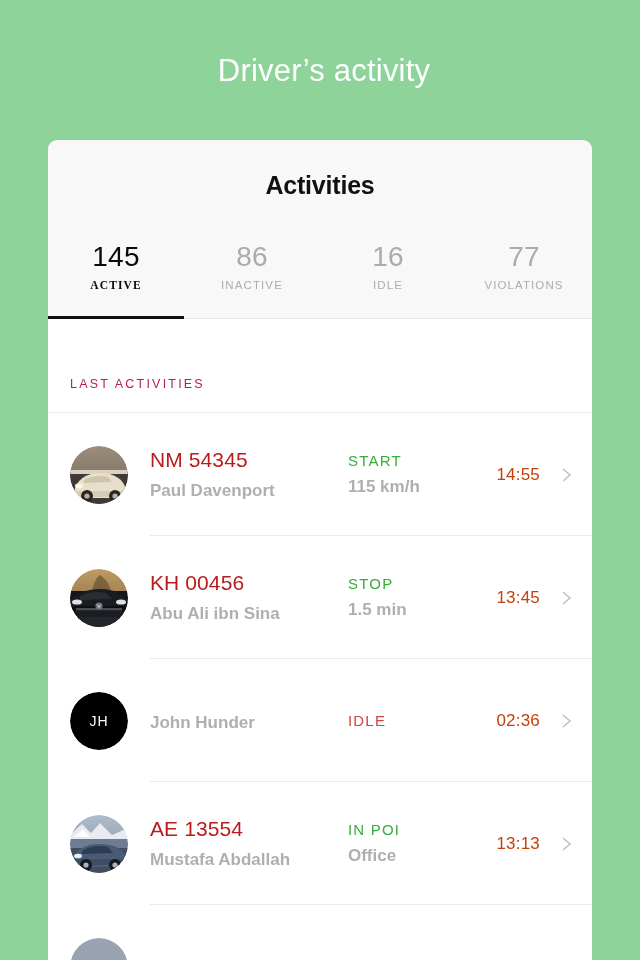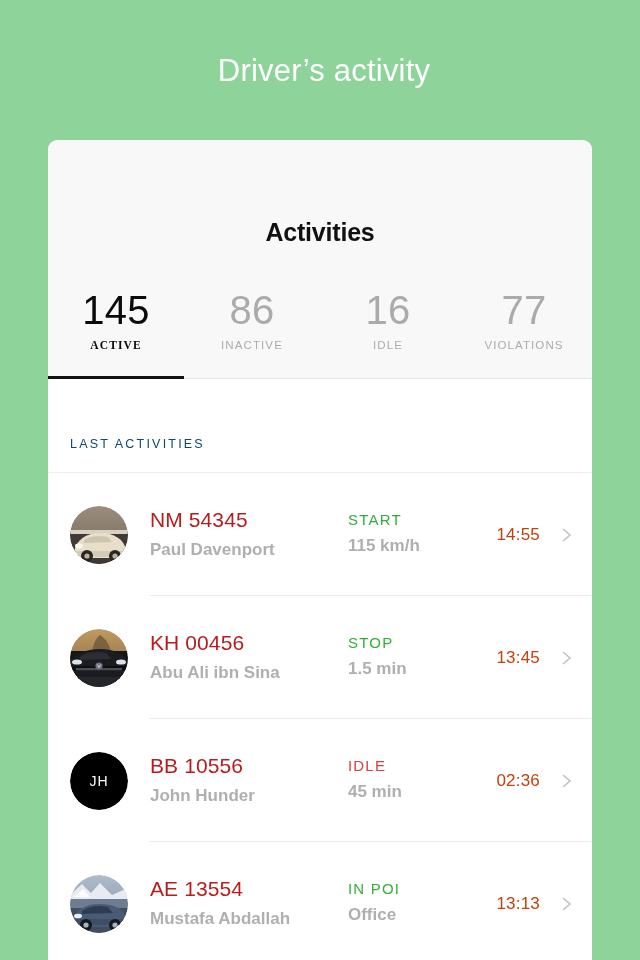--- a/index.html
+++ b/index.html
@@ -39,38 +39,38 @@
     background: #F8F8F9;
     border-radius: 9px;
     overflow: hidden;
   }
 
   .card-title {
     text-align: center;
     font-size: 25px;
     font-weight: 700;
     color: #111111;
-    padding-top: 78px;
+    padding-top: 31px;
     letter-spacing: -0.2px;
   }
 
   
   .tabs {
     display: flex;
     margin-top: 42px;
     position: relative;
   }
   .tab {
     flex: 1;
     text-align: center;
     padding-bottom: 28px;
     cursor: pointer;
   }
   .tab-count {
-    font-size: 40px;
+    font-size: 28px;
     font-weight: 400;
     color: #ABABAB;
     line-height: 1.05;
     letter-spacing: 0.3px;
   }
   .tab-label {
     font-size: 11.5px;
     color: #ACACAC;
     letter-spacing: 1.1px;
     margin-top: 8px;
@@ -93,21 +93,21 @@
     bottom: 0;
     width: 136px;
     height: 3px;
     background: #111111;
   }
 
   
   .section-header {
     font-size: 12.5px;
     letter-spacing: 2.2px;
-    color: #0c4a6e;
+    color: #be185d;
     padding: 58px 0 0 22px;
     background: #FFFFFF;
     height: 94px;
     border-bottom: 1px solid #EDEDEE;
   }
 
   
   .list {
     background: #FFFFFF;
   }
@@ -318,26 +318,24 @@
         </svg>
       </div>
       <div class="row-sep"></div>
     </div>
 
     <div class="row">
       <div class="avatar">
         <div class="avatar-initials">JH</div>
       </div>
       <div class="col-vehicle">
-        <div class="primary">BB 10556</div>
         <div class="secondary">John Hunder</div>
       </div>
       <div class="col-status">
         <div class="status red">IDLE</div>
-        <div class="secondary">45 min</div>
       </div>
       <div class="col-time">02:36</div>
       <div class="chevron">
         <svg width="20" height="20" viewBox="0 0 20 20" fill="none" stroke="currentColor" stroke-width="1.6">
           <path d="M7 4 L14 10 L7 16"></path>
         </svg>
       </div>
       <div class="row-sep"></div>
     </div>
 

